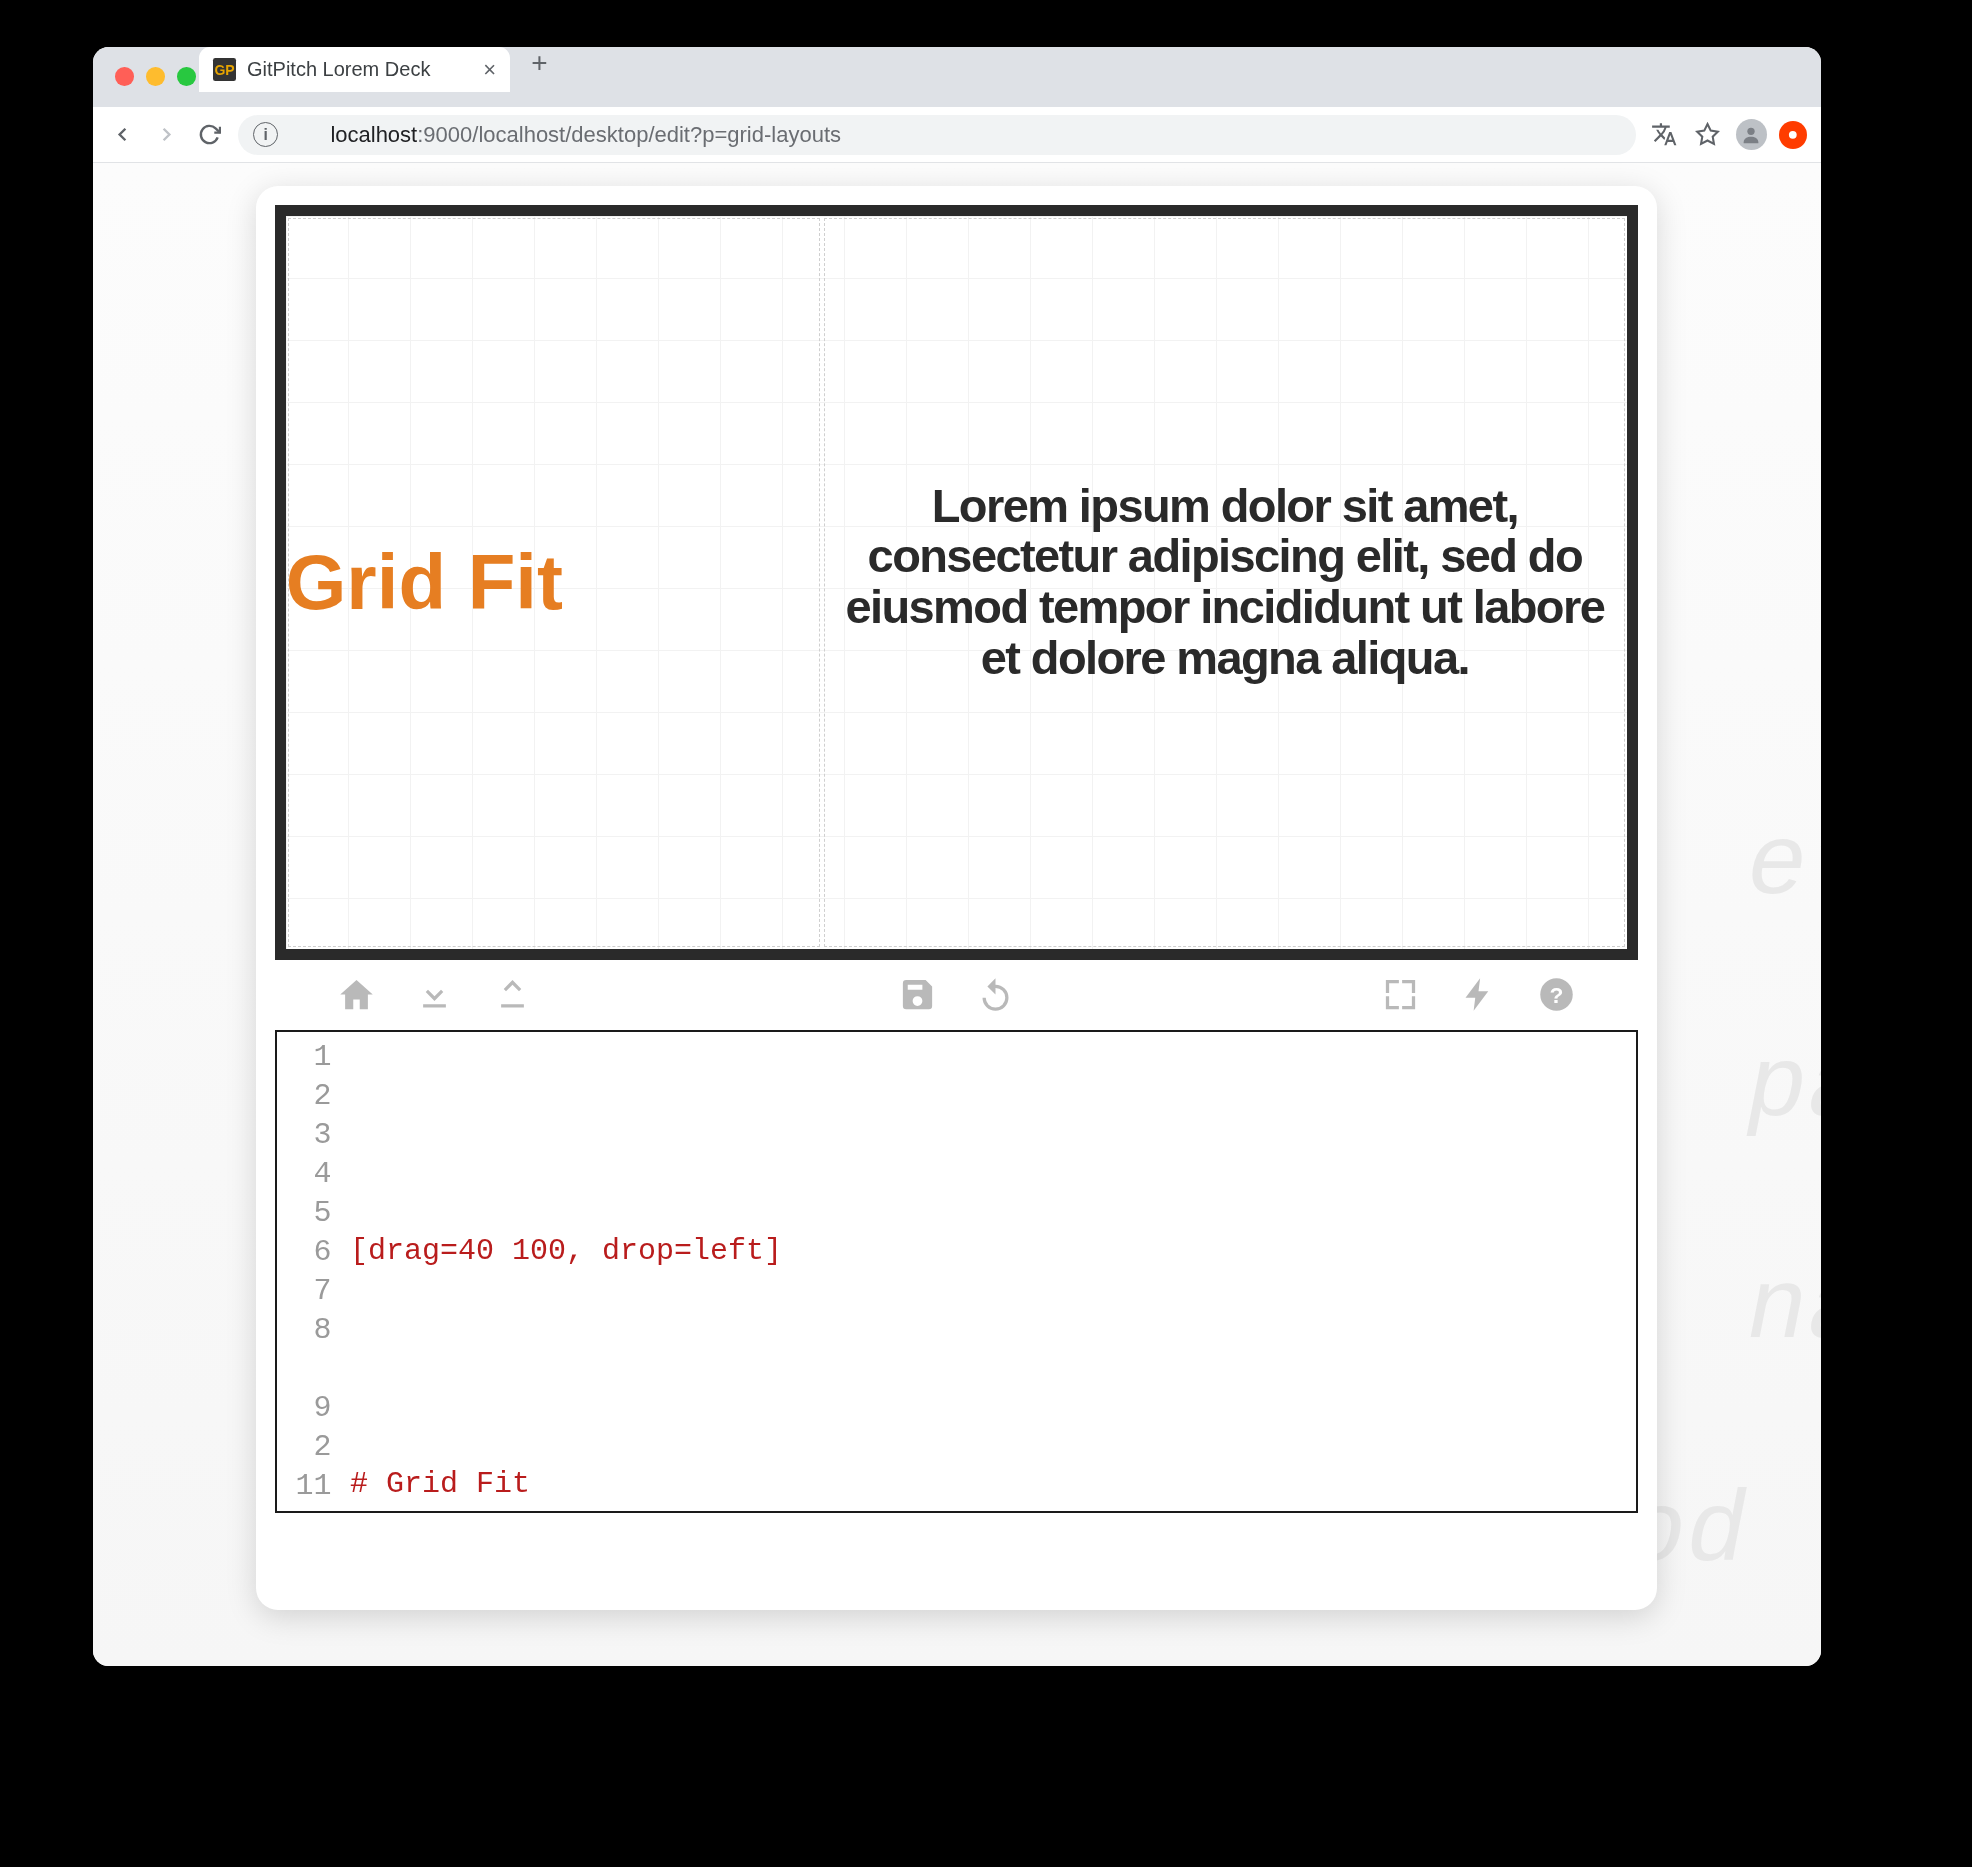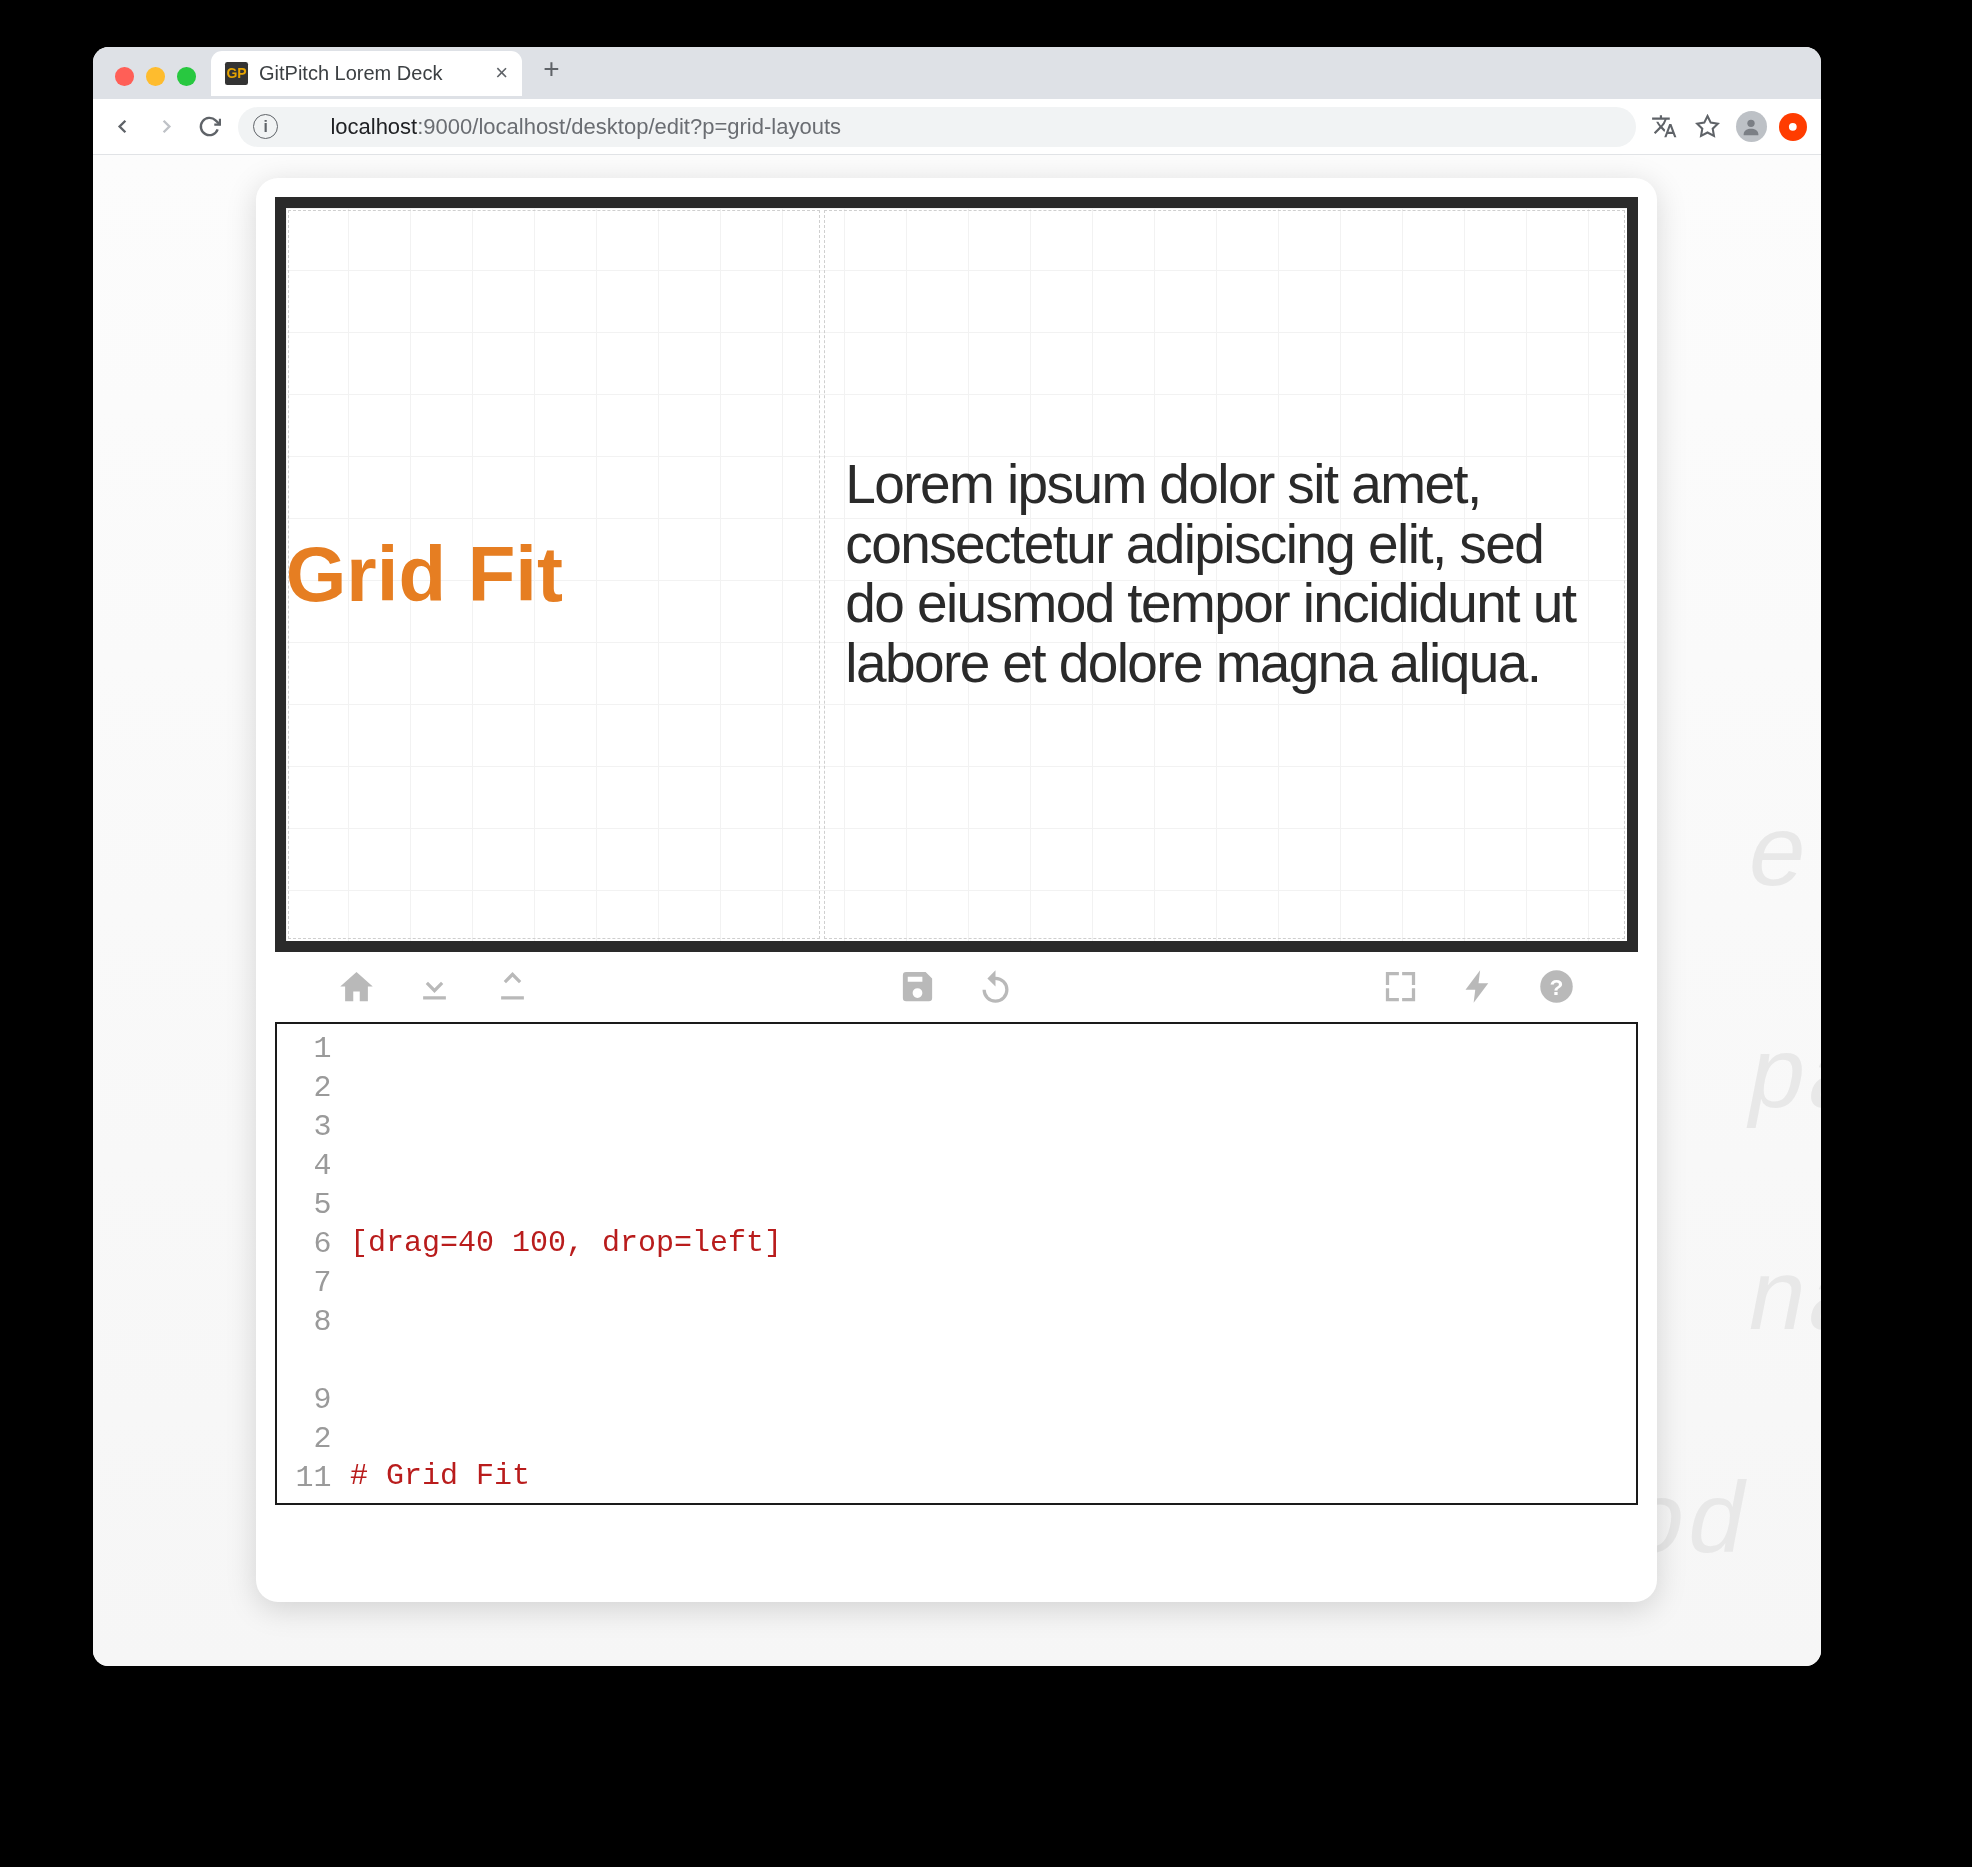--- a/index.html
+++ b/index.html
@@ -19,25 +19,25 @@
     height: 1619px;
     background: #fff;
     border-radius: 15.6px;
     box-shadow: 0 15.6px 47px rgba(0,0,0,0.5);
     overflow: hidden;
     display: flex;
     flex-direction: column;
   }
   
   .tabbar {
-    height: 52px;
+    height: 60px;
     background: #dee1e6;
     display: flex;
-    align-items: center;
-    padding-left: 17px;
+    align-items: flex-start;
+    padding-left: 5px;
     position: relative;
   }
   .traffic {
     display: flex;
     gap: 12.5px;
     position: absolute;
     left: 22px;
     top: 20px;
   }
   .dot { width: 18.7px; height: 18.7px; border-radius: 50%; }
@@ -142,23 +142,23 @@
     color:#e67e22; font-size:78px; font-weight:800;
     font-family: Arial, sans-serif;
   }
   .slide-right {
     position:absolute; right:0; top:0; width:60%; height:100%;
     display:flex; align-items:center; justify-content:center;
     padding:15.6px 23px;
     outline:1.6px dashed #cfcfcf; outline-offset:-3.1px;
   }
   .slide-right p {
-    color:#2a2a2a; font-size:55px; line-height:1.08; 
+    color:#2a2a2a; font-size:47px; line-height:1.08; text-align:center;
     font-family: "Arial Narrow", "Helvetica Condensed", sans-serif;
-    font-stretch: condensed; letter-spacing:-1.6px;
+    font-stretch: condensed; letter-spacing:-1.6px;font-weight:bold;
   }
   
   .midbar {
     height:70px; display:flex; align-items:center; justify-content:space-between;
     padding:0 62px; color:#b9b9b9;
   }
   .midgroup { display:flex; gap:39px; }
   .midicon { width:39px; height:39px; cursor:pointer; }
   
   .editor {

